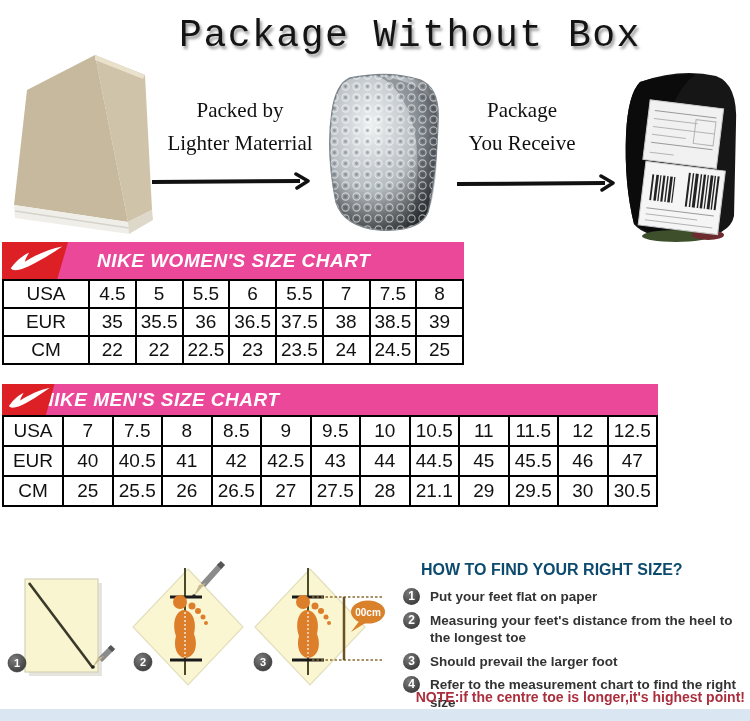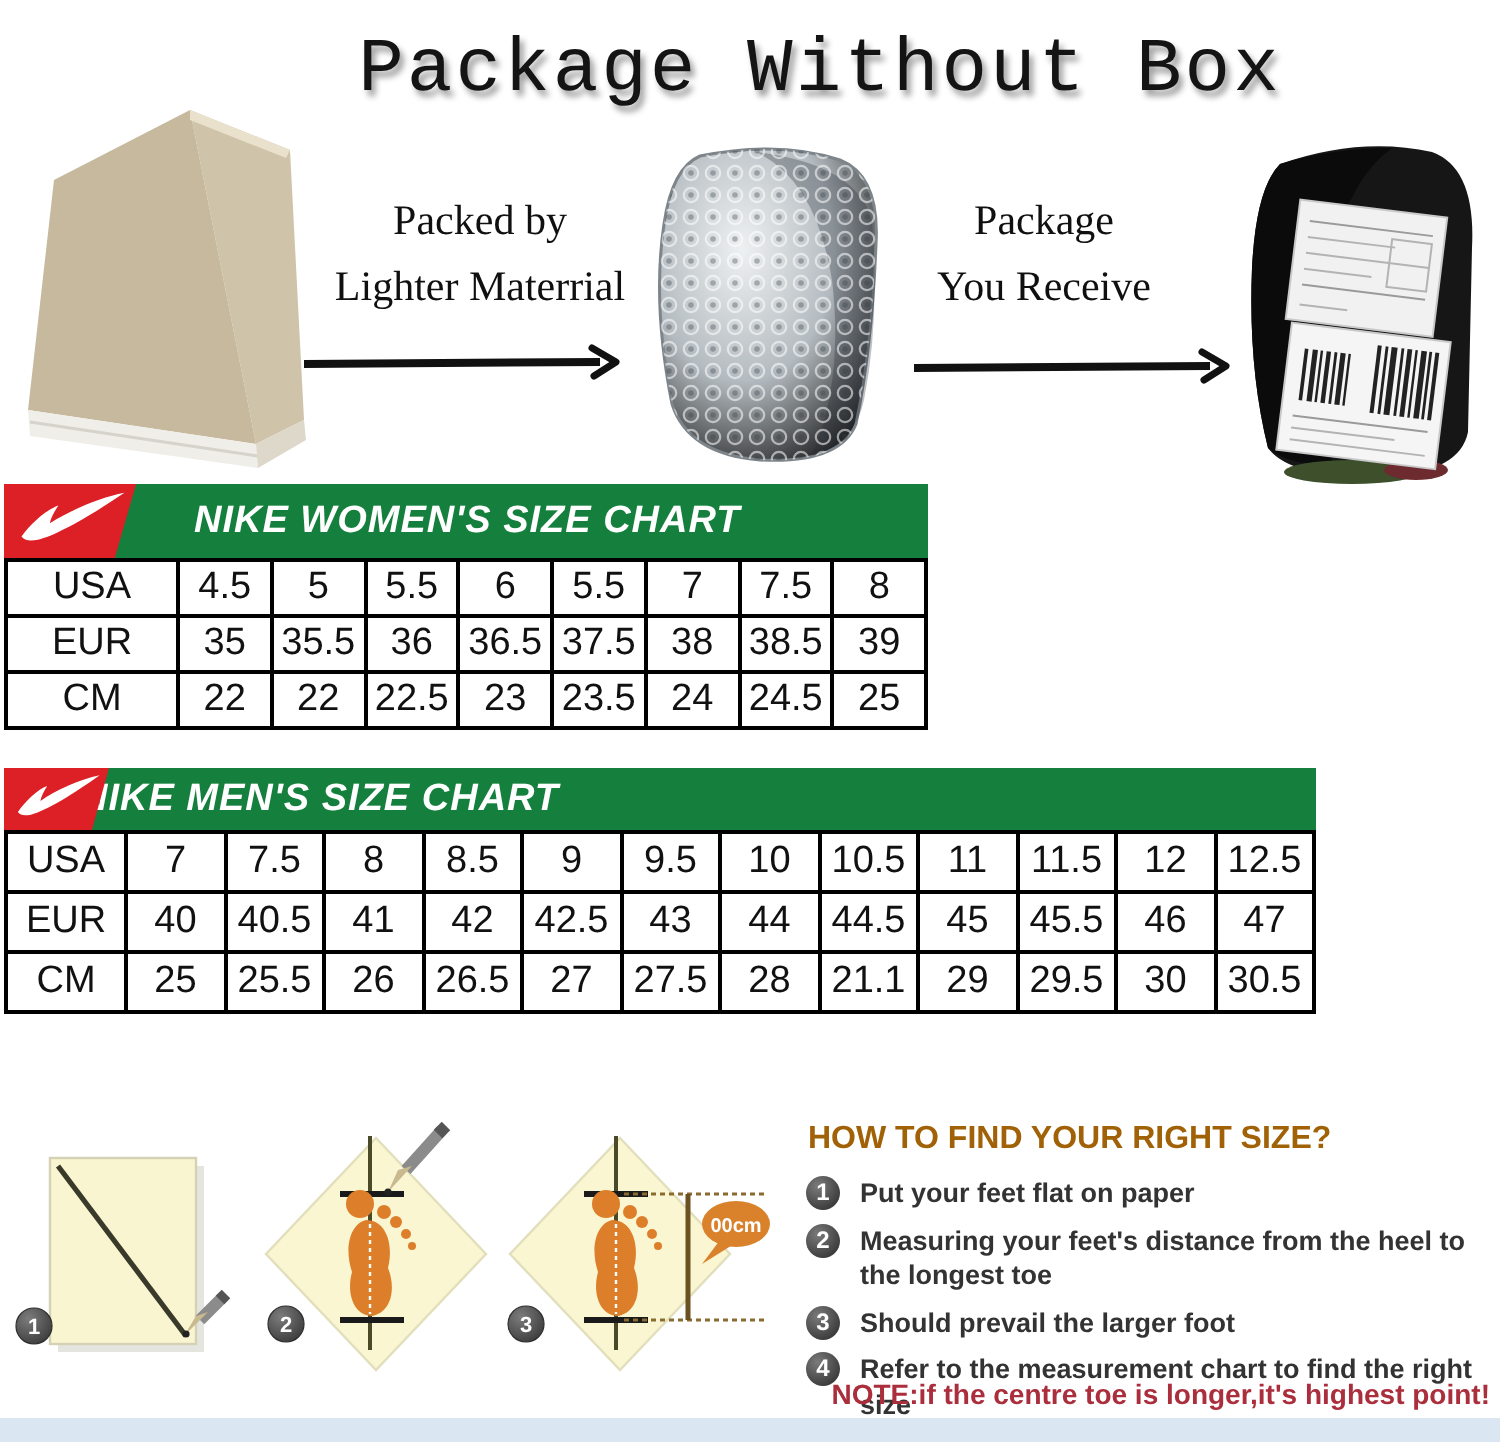--- a/index.html
+++ b/index.html
@@ -19,40 +19,40 @@
   .photo-bubble{left:318px;top:70px;}
   .photo-parcel{left:616px;top:66px;}
   .arrow{position:absolute;}
   .arrow-1{left:150px;top:172px;}
   .arrow-2{left:455px;top:174px;}
 
   
   .size-chart{position:absolute;left:2px;}
   .size-chart.women{top:242px;width:462px;}
   .size-chart.men{top:384px;width:656px;}
-  .chart-header{position:relative;background:#15803d;display:flex;align-items:center;}
+  .chart-header{position:relative;background:#ec4899;display:flex;align-items:center;}
   .women .chart-header{height:37px;}
   .men .chart-header{height:31px;}
   .nike-logo{position:absolute;left:0;top:0;}
   .chart-title{color:#fff;font-style:italic;font-weight:bold;letter-spacing:.5px;
       font-size:19px;white-space:nowrap;}
   .women .chart-title{margin-left:95px;}
   .men .chart-title{margin-left:38px;}
   table.size-table{border-collapse:collapse;width:100%;table-layout:fixed;}
   table.size-table td{border:2px solid #000;text-align:center;background:#fff;
       font-size:19px;color:#111;padding:0;overflow:hidden;}
   .women td{height:26px;}
   .men td{height:28px;}
   td.row-label{background:#c7c7c7;font-size:20px;}
   .women td.row-label{width:84px;}
   .men td.row-label{width:58px;}
 
   
   .tips-title{position:absolute;left:406px;top:528px;font-size:23px;font-weight:bold;color:#4d4d4d;}
-  .tips-subtitle{position:absolute;left:404px;top:561px;font-size:16px;font-weight:bold;color:#a16207;}
+  .tips-subtitle{position:absolute;left:421px;top:561px;font-size:16px;font-weight:bold;color:#0c4a6e;}
   .tips-list{position:absolute;left:403px;top:588px;width:345px;}
   .tip-item{display:flex;gap:10px;margin-bottom:6px;align-items:flex-start;}
   .tip-badge{flex:0 0 17px;width:17px;height:17px;border-radius:50%;
       background:radial-gradient(circle at 35% 30%, #7b7b7b, #3c3c3c 75%);
       color:#fff;font-size:12px;font-weight:bold;text-align:center;line-height:17px;}
   .tip-text{font-size:13.5px;font-weight:bold;color:#333;line-height:1.3;max-width:312px;}
   .tips-note{position:absolute;right:5px;top:689px;font-size:14px;font-weight:bold;color:#ab2e3d;white-space:nowrap;padding-left:12px;}
   .foot-illustrations{position:absolute;left:0;top:552px;}
   .bottom-strip{position:absolute;left:0;top:709px;width:750px;height:12px;background:#dbe6f3;}
 </style>

